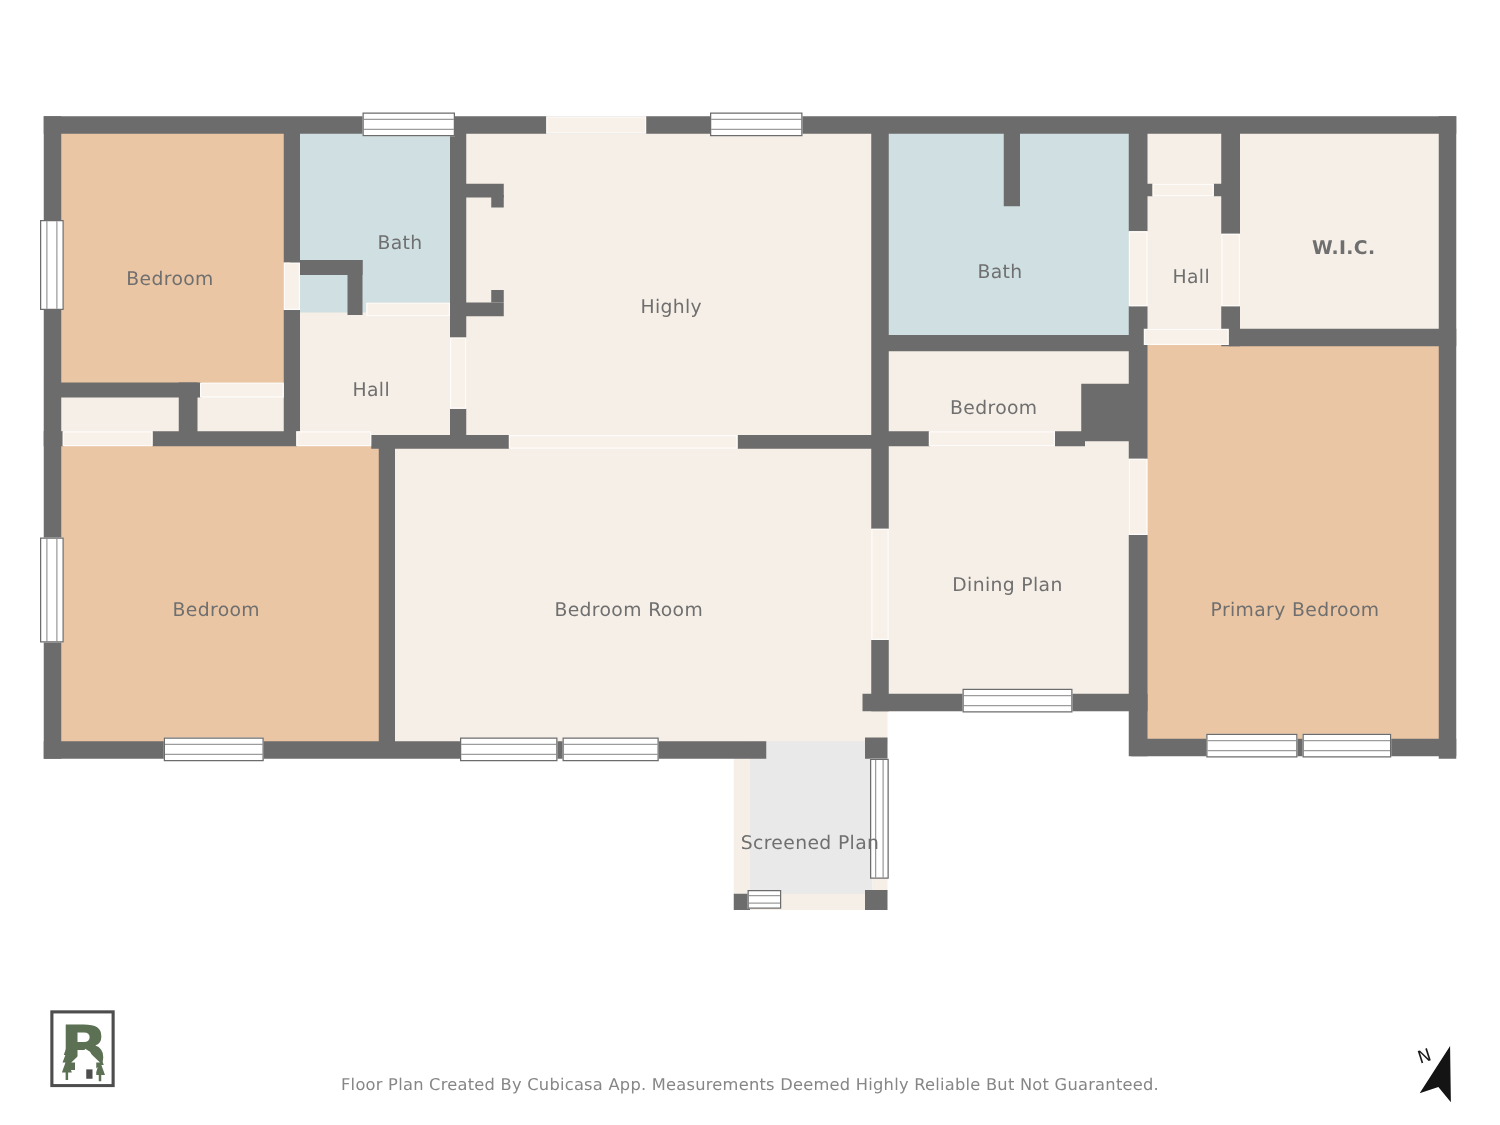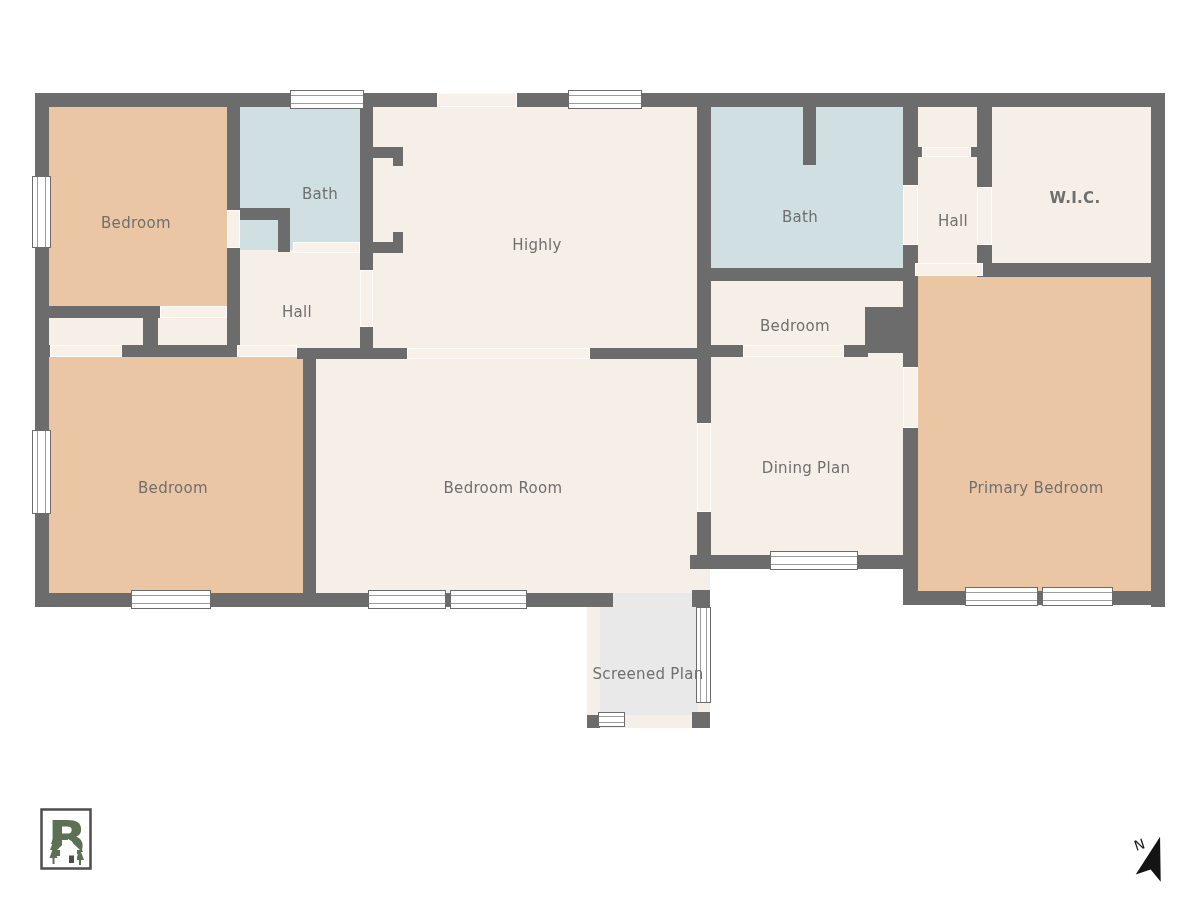--- a/index.html
+++ b/index.html
@@ -133,13 +133,14 @@
     <polygon points="17,42 28.5,31 40,42" fill="#ffffff"></polygon>
     <rect x="20" y="41" width="17" height="14" fill="#ffffff"></rect>
     <rect x="29" y="47.5" width="5" height="7.5" fill="#4d4d4d"></rect>
   </svg>
 
   <svg class="north" viewBox="0 0 56 58">
     <text x="8" y="20" font-family="DejaVu Sans, sans-serif" font-size="14" fill="#1a1a1a" transform="rotate(-18 12 14)">N</text>
     <path d="M28,6 L41,49 L28,40 L15,49 Z" fill="#141414" transform="rotate(16 28 28)"></path>
   </svg>
 
+  <div class="footer">Floor Plan Created By Cubicasa App. Measurements Deemed Highly Reliable But Not Guaranteed.</div>
 </div>
 
 </body></html>

